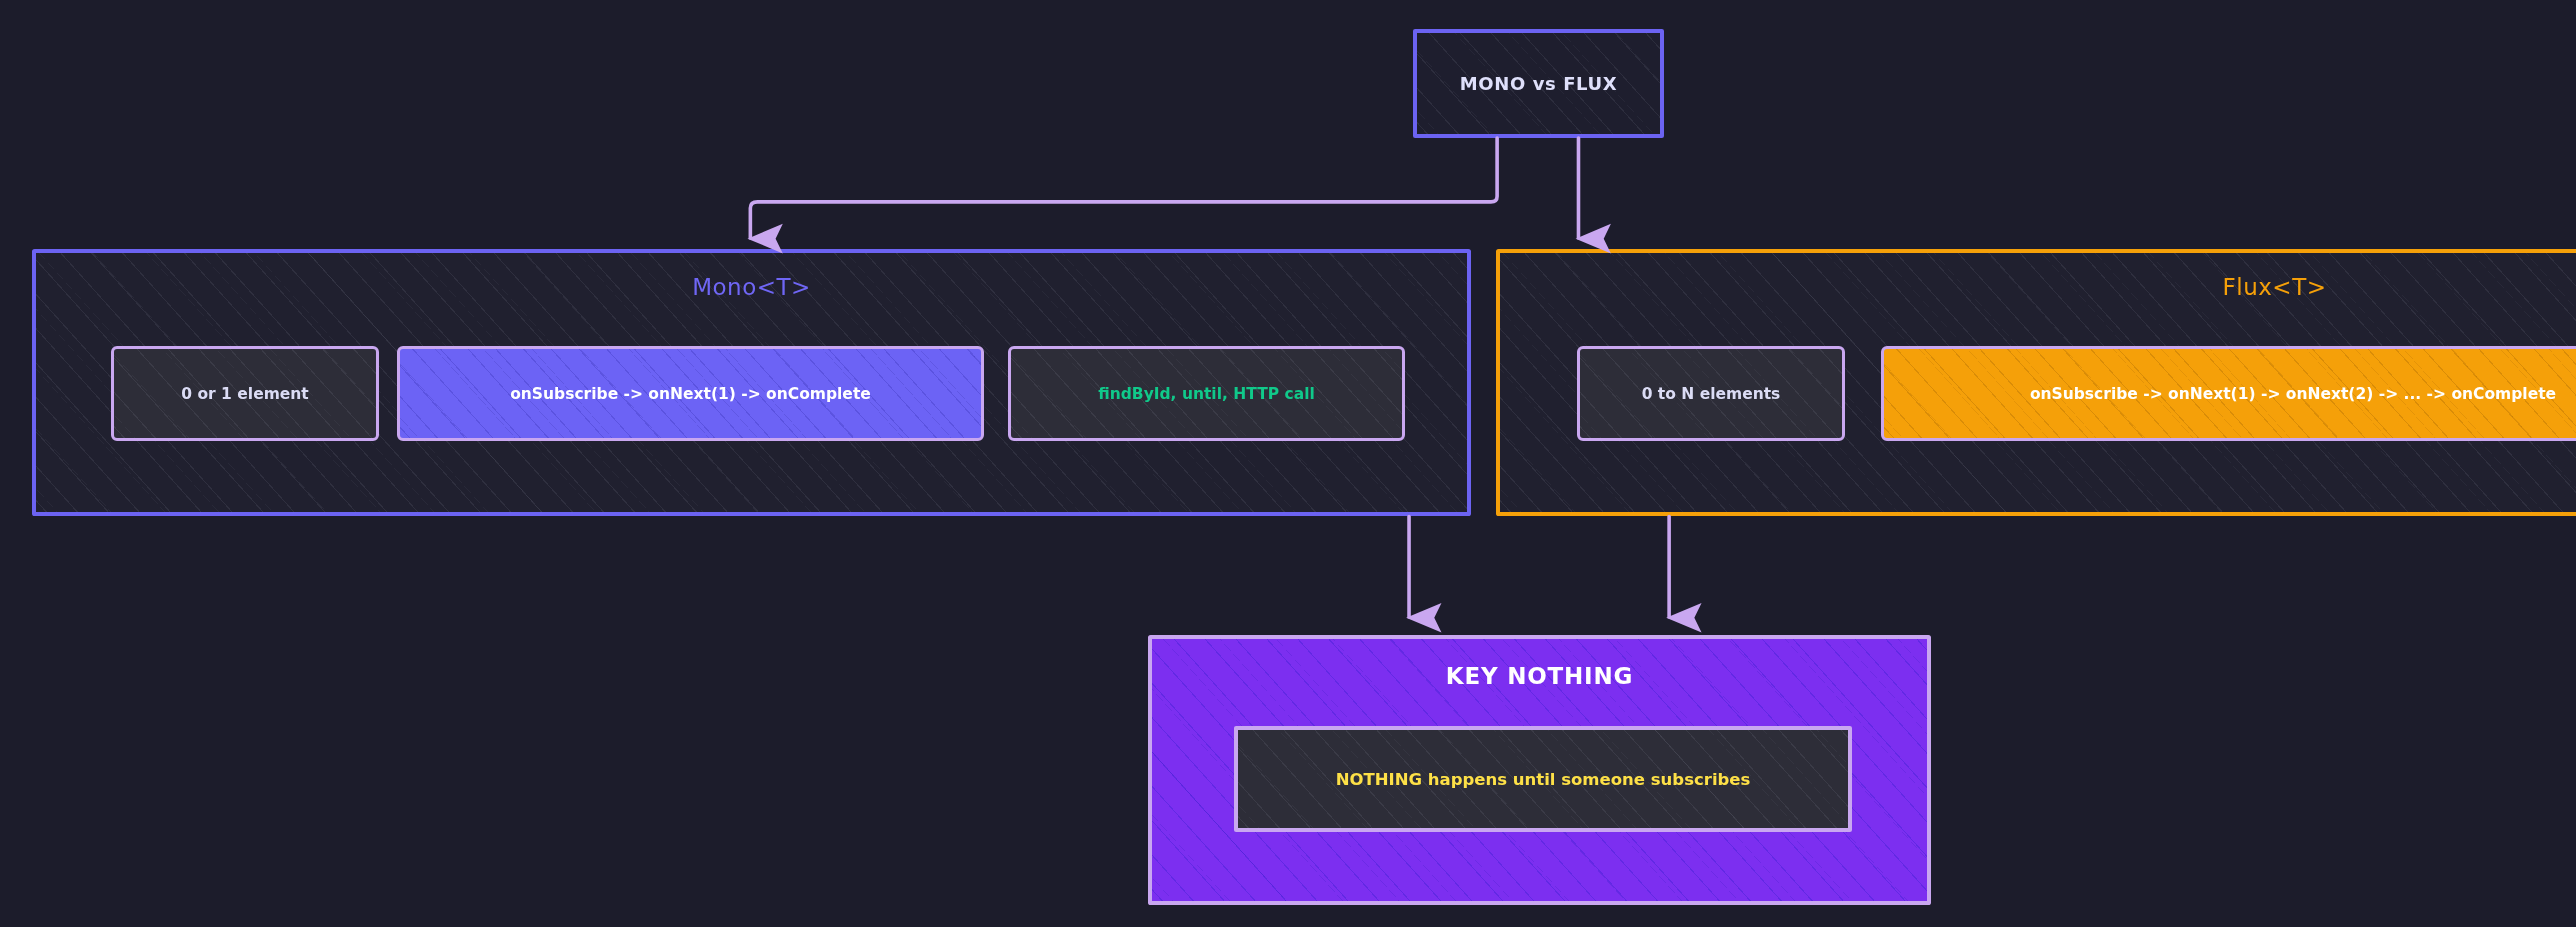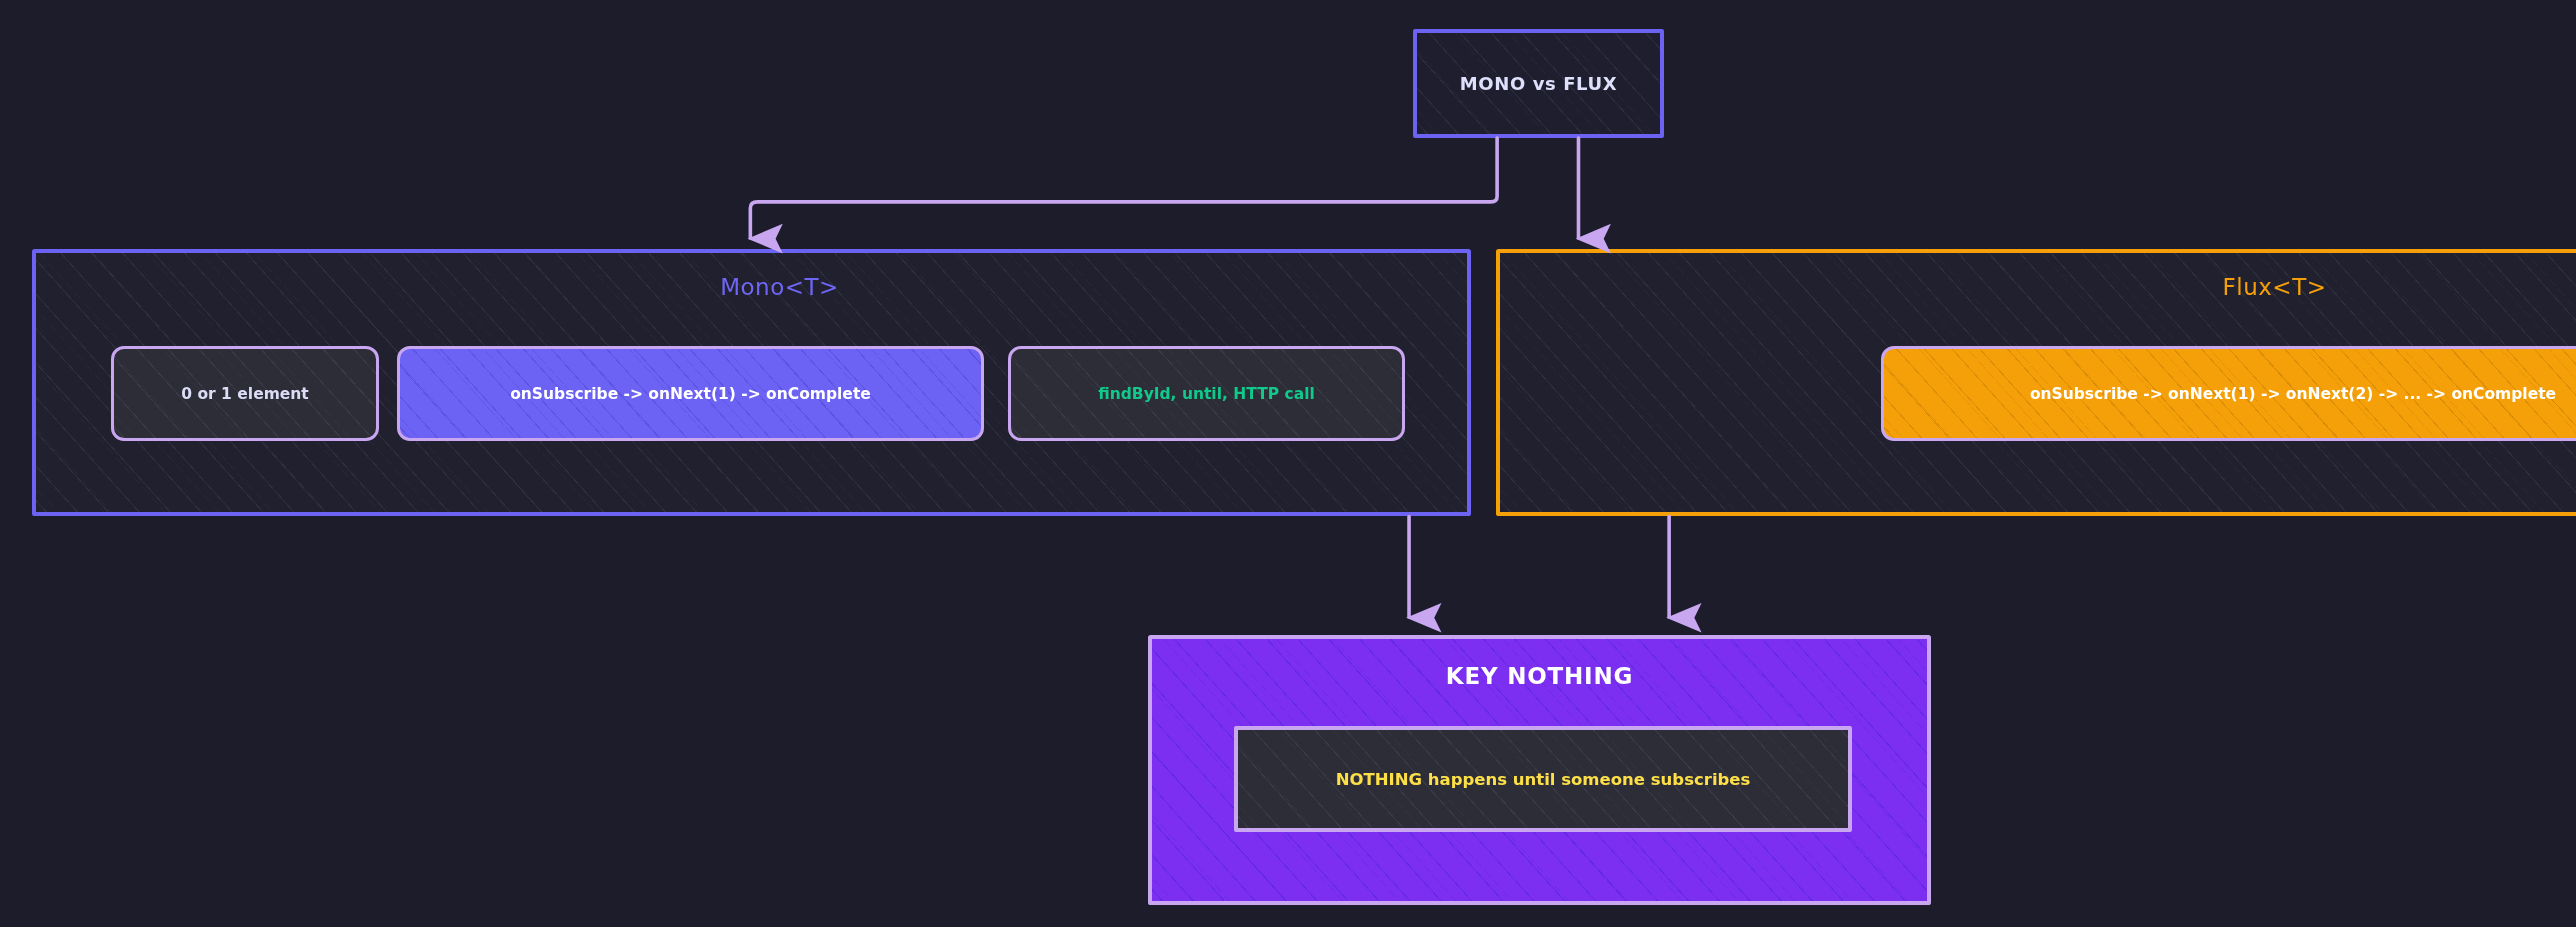--- a/index.html
+++ b/index.html
@@ -146,21 +146,21 @@
     letter-spacing: 0.5px;
   }
   .group.mono .group-title { color: #6f66f5; }
   .group.flux .group-title { color: #f5a009; }
 
   
   .chip {
     position: absolute;
     box-sizing: border-box;
     border: 3.6px solid #c9a7f0;
-    border-radius: 13px;
+    border-radius: 6px;
     display: flex;
     align-items: center;
     justify-content: center;
     overflow: hidden;
     z-index: 2;
   }
   .chip .label {
     position: relative;
     z-index: 4;
     text-align: center;
@@ -247,21 +247,21 @@
     <path d="M 2735,1003 L 2735,1198" fill="none" stroke="#c9a7f0" stroke-width="7" stroke-linecap="round" marker-end="url(#arrowhead)"></path>
 
     <path d="M 3240,1003 L 3240,1198" fill="none" stroke="#c9a7f0" stroke-width="7" stroke-linecap="round" marker-end="url(#arrowhead)"></path>
   </svg>
 
   <div class="box" id="title-box" style="left:1413px; top:29px; width:251px; height:109px;text-align:center;">
     <div class="hatch-dark"></div>
     <div class="label">MONO vs FLUX</div>
   </div>
 
-  <div class="group mono" style="left:32px; top:249px; width:1439px; height:267px;padding-left:28px;">
+  <div class="group mono" style="left:32px; top:249px; width:1439px; height:267px;">
     <div class="hatch-dark"></div>
     <div class="group-title" style="top:20.6px;">Mono&lt;T&gt;</div>
 
     <div class="chip dark" style="left:75px; top:93px; width:268px; height:95px;">
       <div class="hatch-dark"></div>
       <div class="label plain">0 or 1 element</div>
     </div>
 
     <div class="chip blue" style="left:361px; top:93px; width:587px; height:95px;">
       <div class="hatch-blue"></div>
@@ -271,20 +271,24 @@
     <div class="chip dark" style="left:972px; top:93px; width:397px; height:95px;">
       <div class="hatch-dark"></div>
       <div class="label green">findById, until, HTTP call</div>
     </div>
   </div>
 
   <div class="group flux" style="left:1496px; top:249px; width:1557px; height:267px;">
     <div class="hatch-dark"></div>
     <div class="group-title" style="top:20.6px;">Flux&lt;T&gt;</div>
 
+    <div class="chip dark" style="left:77px; top:93px; width:268px; height:95px;">
+      <div class="hatch-dark"></div>
+      <div class="label plain">0 to N elements</div>
+    </div>
 
     <div class="chip orange" style="left:381px; top:93px; width:824px; height:95px;">
       <div class="hatch-orange"></div>
       <div class="label">onSubscribe -&gt; onNext(1) -&gt; onNext(2) -&gt; ... -&gt; onComplete</div>
     </div>
 
   </div>
 
   <div id="key-insight" style="left:1148px; top:635px; width:783px; height:270px;">
     <div class="hatch-purple"></div>

